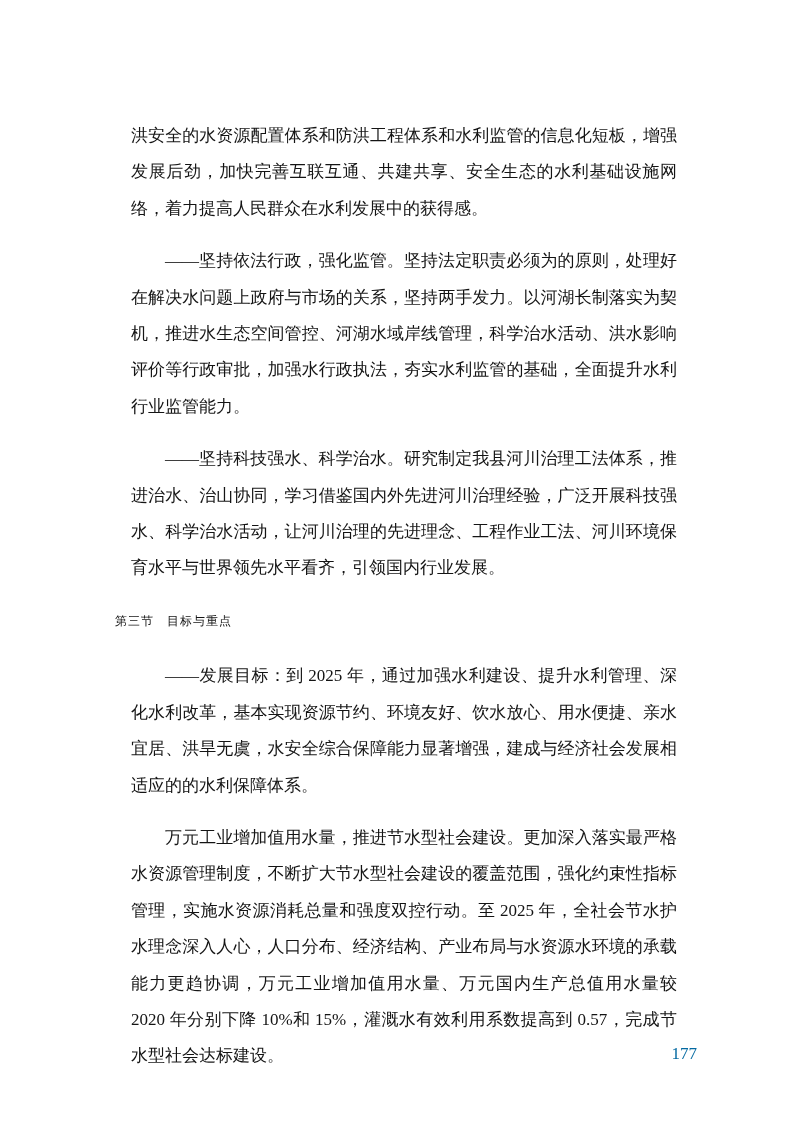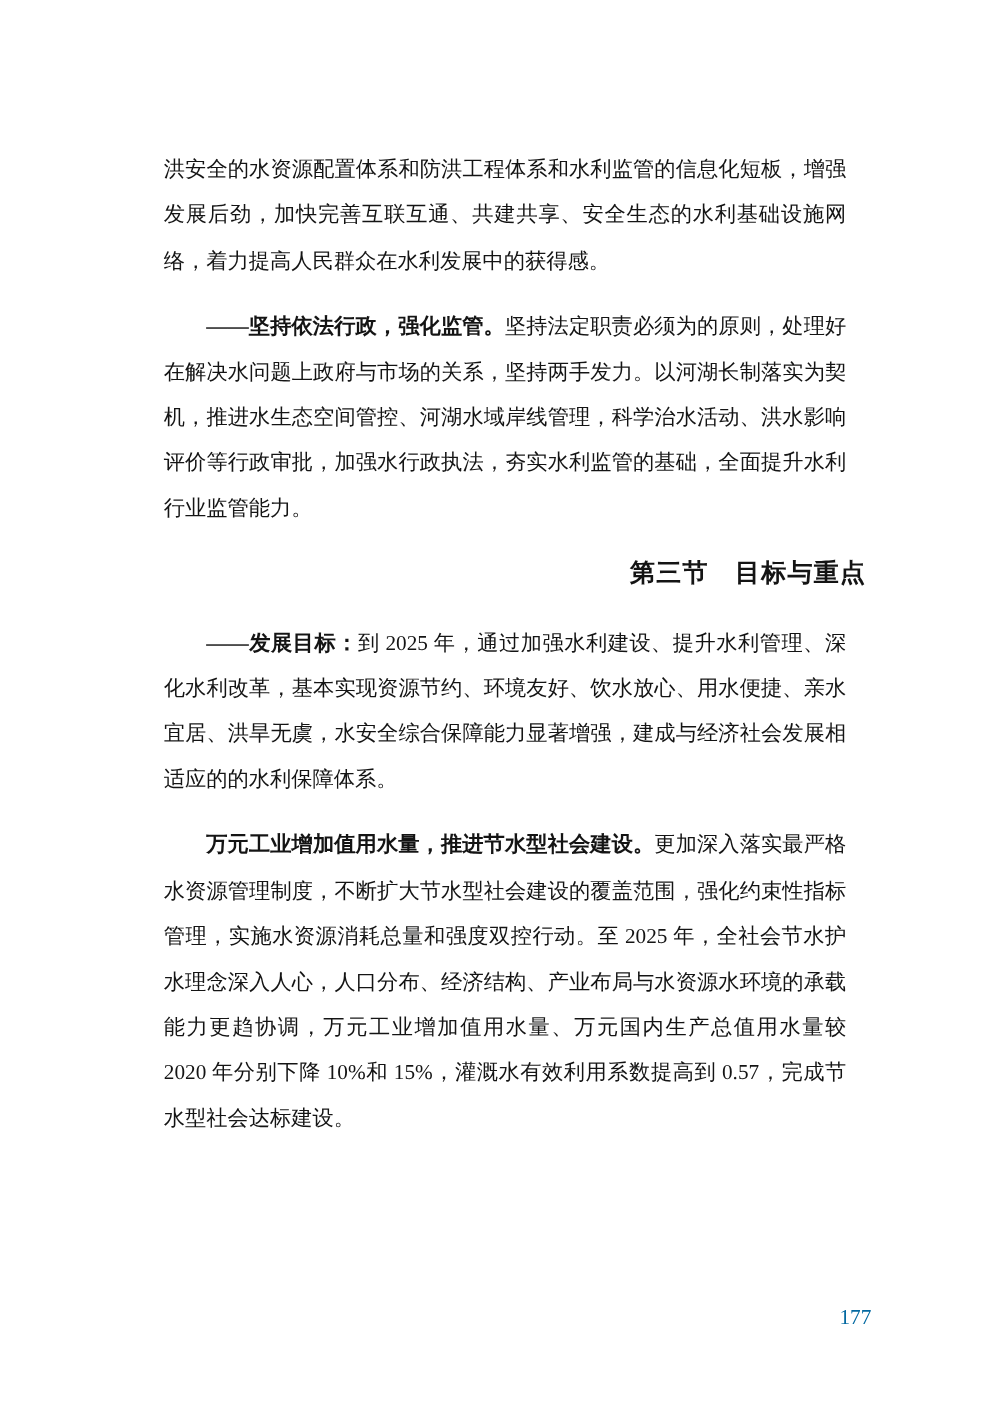--- a/index.html
+++ b/index.html
@@ -33,27 +33,27 @@
     text-align: justify;
     letter-spacing: 0;
   }
   .para.indent {
     text-indent: 2em;
   }
   .seg {
     font-weight: normal;
   }
   .bold-lead {
-    font-weight: bold;
+    font-weight: normal;
   }
   .section-heading {
-    font-size: 20px;
+    font-size: 12px;
     line-height: 36.4px;
-    font-weight: bold;
-    text-align: right;
+    font-weight: normal;
+    text-align: left;
     margin: 12px 0 19px 0;
     letter-spacing: 1px;
   }
   .footer {
     position: absolute;
     left: 115px;
     top: 1044px;
     width: 582px;
     text-align: right;
     font-size: 17px;
@@ -61,20 +61,21 @@
     color: #0369a1;
   }
 </style>
 </head>
 <body>
 
 <div class="page">
   <main class="content">
       <p class="para"><span class="seg">洪安全的水资源配置体系和防洪工程体系和水利监管的信息化短板，增强发展后劲，加快完善互联互通、共建共享、安全生态的水利基础设施网络，着力提高人民群众在水利发展中的获得感。</span></p>
       <p class="para indent"><span class="seg bold-lead">——坚持依法行政，强化监管。</span><span class="seg">坚持法定职责必须为的原则，处理好在解决水问题上政府与市场的关系，坚持两手发力。以河湖长制落实为契机，推进水生态空间管控、河湖水域岸线管理，科学治水活动、洪水影响评价等行政审批，加强水行政执法，夯实水利监管的基础，全面提升水利行业监管能力。</span></p>
+      <p class="para indent"><span class="seg bold-lead">——坚持科技强水、科学治水。</span><span class="seg">研究制定我县河川治理工法体系，推进治水、治山协同，学习借鉴国内外先进河川治理经验，广泛开展科技强水、科学治水活动，让河川治理的先进理念、工程作业工法、河川环境保育水平与世界领先水平看齐，引领国内行业发展。</span></p>
       <h2 class="section-heading">第三节　目标与重点</h2>
       <p class="para indent"><span class="seg bold-lead">——发展目标：</span><span class="seg">到 2025 年，通过加强水利建设、提升水利管理、深化水利改革，基本实现资源节约、环境友好、饮水放心、用水便捷、亲水宜居、洪旱无虞，水安全综合保障能力显著增强，建成与经济社会发展相适应的的水利保障体系。</span></p>
       <p class="para indent"><span class="seg bold-lead">万元工业增加值用水量，推进节水型社会建设。</span><span class="seg">更加深入落实最严格水资源管理制度，不断扩大节水型社会建设的覆盖范围，强化约束性指标管理，实施水资源消耗总量和强度双控行动。至 2025 年，全社会节水护水理念深入人心，人口分布、经济结构、产业布局与水资源水环境的承载能力更趋协调，万元工业增加值用水量、万元国内生产总值用水量较 2020 年分别下降 10%和 15%，灌溉水有效利用系数提高到 0.57，完成节水型社会达标建设。</span></p>
     </main>
   <div class="footer">
     <span>177</span>
   </div>
 </div>
 
 </body></html>

